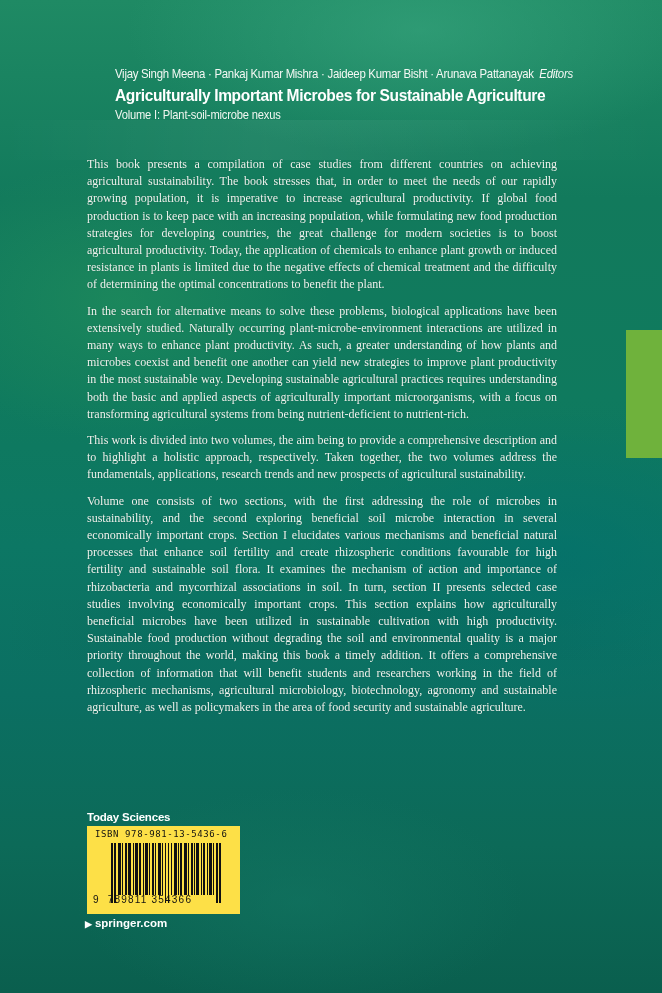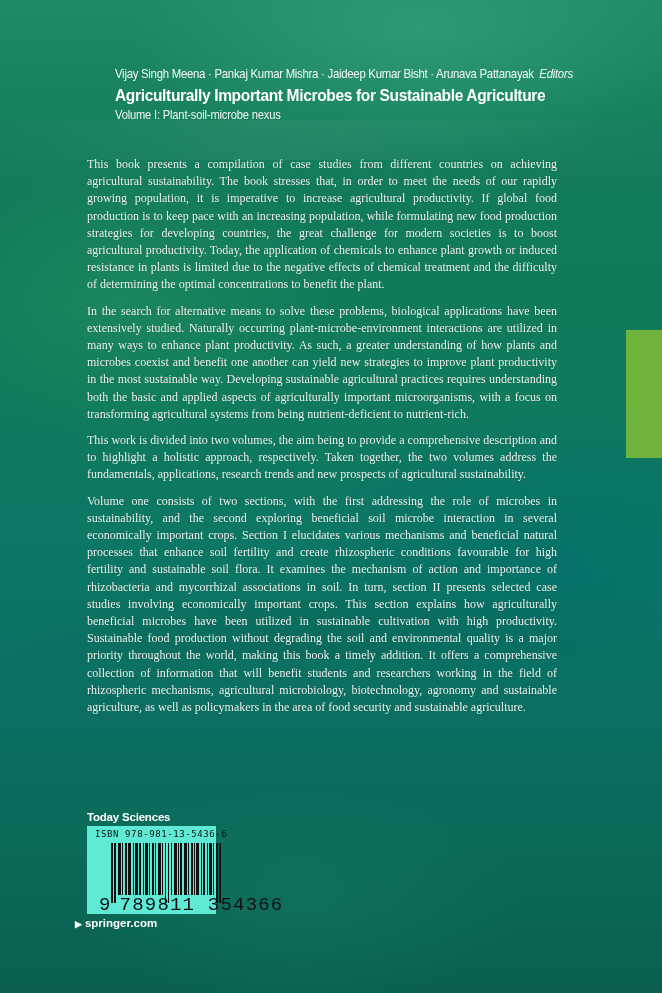--- a/index.html
+++ b/index.html
@@ -27,29 +27,29 @@
   .body-text { position:absolute; left:87px; top:156px; width:470px; }
   .body-text p {
     margin:0 0 9px 0; font-size:12px; line-height:17.2px; text-align:justify;
     color:#eef4ee; text-shadow:0 0 1px rgba(0,40,30,0.4);
   }
 
   .tab-marker { position:absolute; left:626px; top:330px; width:36px; height:128px; background:#6fb23c; }
 
   .category { position:absolute; left:87px; top:811px; font-family:"Liberation Sans", sans-serif; font-weight:bold; font-size:11.5px; color:#ffffff; letter-spacing:-0.2px; }
 
-  .barcode-box { position:absolute; left:87px; top:826px; width:129px; height:88px; background:#5eead4; }
+  .barcode-box { position:absolute; left:87px; top:826px; width:153px; height:88px; background:#fde047; }
   .isbn-text { position:absolute; left:8px; top:3px; font-family:"DejaVu Sans Mono", monospace; font-size:9px; color:#111; letter-spacing:0.6px; white-space:nowrap; }
   .bars { position:absolute; left:24px; top:17px; width:126px; height:56px; display:flex; align-items:flex-start; }
   .bars span { display:block; background:#111; height:52px; }
   .bars span.tall { height:60px; }
-  .digits { position:absolute; left:12px; top:68px; font-family:Liberation Mono, monospace; font-size:19px; color:#111; letter-spacing:1.2px; white-space:nowrap; }
+  .digits { position:absolute; left:6px; top:68px; font-family:Liberation Sans, sans-serif; font-size:10px; color:#111; letter-spacing:1.2px; white-space:nowrap; }
   .digits .first { margin-right:8px; }
 
-  .springer { position:absolute; left:75px; top:917px; font-family:"Liberation Sans", sans-serif; font-weight:bold; font-size:11.5px; color:#ffffff; }
+  .springer { position:absolute; left:85px; top:917px; font-family:"Liberation Sans", sans-serif; font-weight:bold; font-size:11.5px; color:#ffffff; }
   .springer .arrow { font-size:9px; margin-right:3px; }
 </style>
 </head>
 <body>
 
 <div class="band band1"></div>
 <div class="band band2"></div>
 
 <div class="header">
   <div class="editors">

